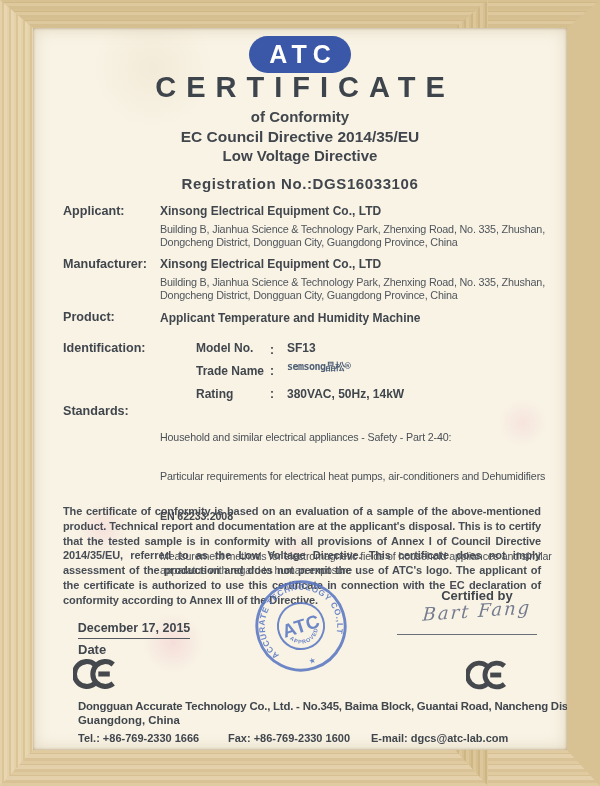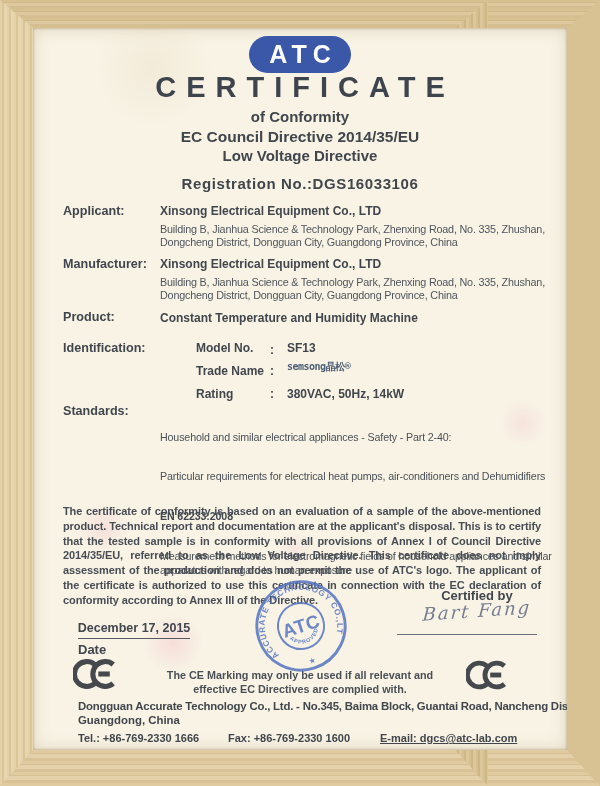--- a/index.html
+++ b/index.html
@@ -78,21 +78,21 @@
   
   .ce-left{left:40px;top:628px;width:46px;height:36px;}
   .ce-right{left:433px;top:630px;width:44px;height:34px;}
   .ce-note{left:132px;top:641px;width:270px;text-align:center;font-size:10.8px;font-weight:bold;
     line-height:13.6px;white-space:pre-line;color:#4a4f56;}
 
   
   .company1{left:45px;top:672px;width:478px;font-size:11.4px;font-weight:bold;white-space:nowrap;letter-spacing:-.2px;}
   .company2{left:45px;top:686px;font-size:11.4px;font-weight:bold;white-space:nowrap;}
   .contact{top:704px;font-size:11px;font-weight:bold;white-space:nowrap;}
-  .tel{left:45px;} .fax{left:195px;} .email{left:347px;text-decoration:underline;}
+  .tel{left:45px;} .fax{left:195px;} .email{left:338px;}
 </style>
 </head>
 <body>
 
 <div class="scene">
   <div class="f-piece f-top"></div>
   <div class="f-piece f-bottom"></div>
   <div class="f-piece f-left"></div>
   <div class="f-piece f-right"></div>
 
@@ -111,21 +111,21 @@
     <div class="abs val" style="top:176px">Xinsong Electrical Equipment Co., LTD</div>
     <div class="abs addr" style="top:195px">Building B, Jianhua Science &amp; Technology Park, Zhenxing Road, No. 335, Zhushan,</div>
     <div class="abs addr" style="top:208px">Dongcheng District, Dongguan City, Guangdong Province, China</div>
 
     <div class="abs lbl" style="top:229px">Manufacturer:</div>
     <div class="abs val" style="top:229px">Xinsong Electrical Equipment Co., LTD</div>
     <div class="abs addr" style="top:248px">Building B, Jianhua Science &amp; Technology Park, Zhenxing Road, No. 335, Zhushan,</div>
     <div class="abs addr" style="top:261px">Dongcheng District, Dongguan City, Guangdong Province, China</div>
 
     <div class="abs lbl" style="top:282px">Product:</div>
-    <div class="abs val" style="top:283px">Constant Temperature and Humidity Machine</div>
+    <div class="abs val" style="top:283px">Applicant Temperature and Humidity Machine</div>
 
     <div class="abs lbl" style="top:313px">Identification:</div>
     <div class="abs idkey" style="top:313px">Model No.</div>
     <div class="abs idsep" style="top:315px">:</div>
     <div class="abs idval" style="top:313px">SF13</div>
     <div class="abs idkey" style="top:336px">Trade Name</div>
     <div class="abs idsep" style="top:336px">:</div>
     <div class="abs tradename">semsong晶松®</div>
     <div class="abs idkey" style="top:359px">Rating</div>
     <div class="abs idsep" style="top:359px">:</div>
@@ -175,22 +175,20 @@
         <path d="M 55 37 L 80 37"></path>
       </g>
     </svg>
     <svg class="abs ce-right" viewBox="0 0 100 74">
       <g stroke="#45494e" stroke-width="11" fill="none">
         <path d="M 47.4 16.3 A 27 27 0 1 0 47.4 57.7"></path>
         <path d="M 87.4 16.3 A 27 27 0 1 0 87.4 57.7"></path>
         <path d="M 55 37 L 80 37"></path>
       </g>
     </svg>
-    <div class="abs ce-note">The CE Marking may only be used if all relevant and
-effective EC Directives are complied with.</div>
 
     <div class="abs company1">Dongguan Accurate Technology Co., Ltd. - No.345, Baima Block, Guantai Road, Nancheng District, Dongguan,</div>
     <div class="abs company2">Guangdong, China</div>
     <div class="abs contact tel">Tel.: +86-769-2330 1666</div>
     <div class="abs contact fax">Fax: +86-769-2330 1600</div>
     <div class="abs contact email">E-mail: dgcs@atc-lab.com</div>
 
   </div>
 </div>
 

